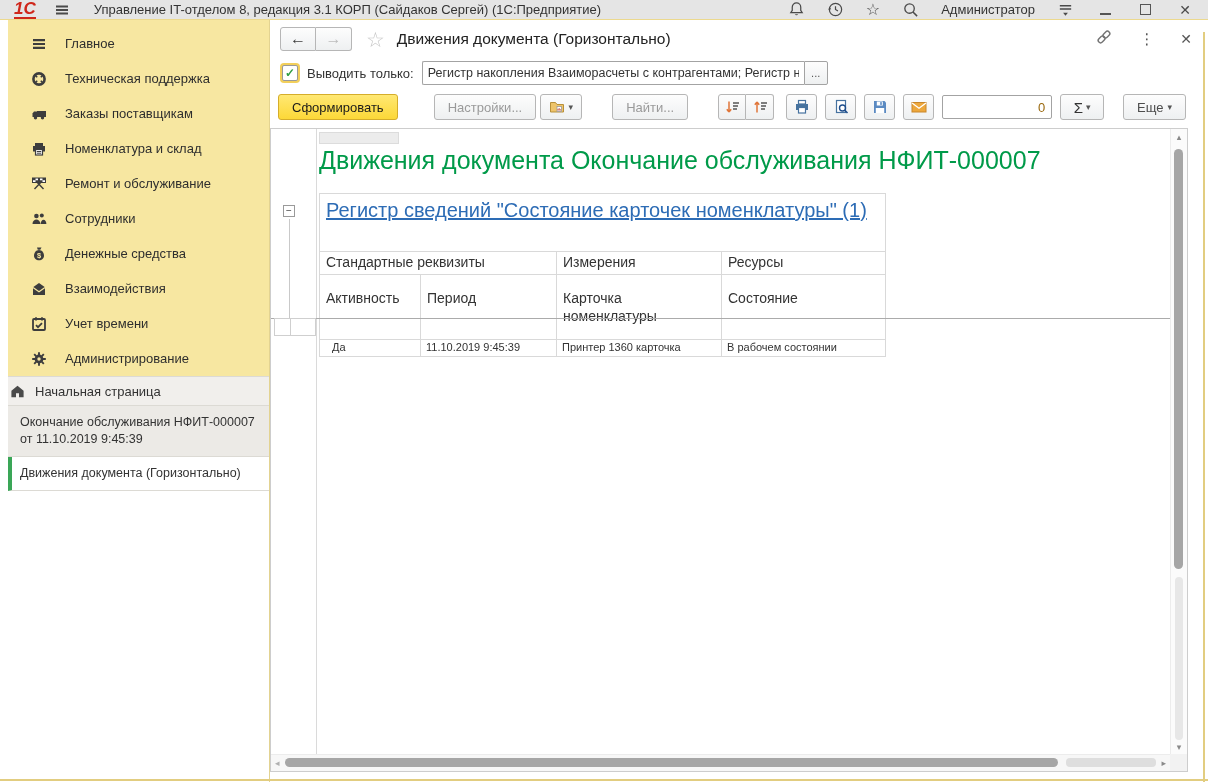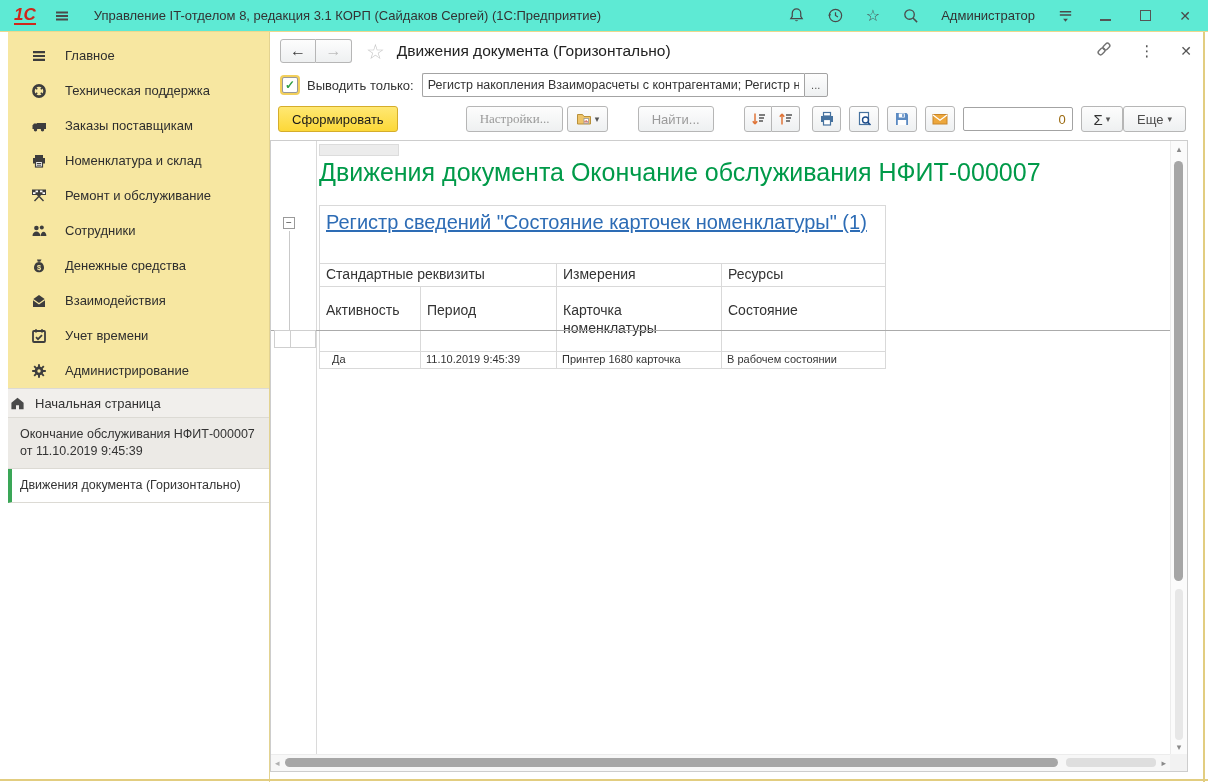--- a/index.html
+++ b/index.html
@@ -1,21 +1,21 @@
 <!DOCTYPE html>
 <html><head>
 <meta charset="utf-8">
 <style>
   * { margin:0; padding:0; box-sizing:border-box; }
   html,body { width:1208px; height:782px; overflow:hidden; background:#fff;
     font-family:"Liberation Sans", sans-serif; }
   .app { width:100%; height:100%; display:flex; flex-direction:column; position:relative; }
 
   
-  .titlebar { height:32px; background:#5eead4; border-bottom:1px solid #ecd98e;
+  .titlebar { height:20px; background:#e5e5e5; border-bottom:1px solid #ecd98e;
     display:flex; align-items:center; flex:0 0 auto; }
   .logo { font-weight:bold; font-style:italic; color:#cf271b; font-size:17px;
     margin-left:14px; border-bottom:2px solid #cf271b; line-height:1.05; }
   .tb-burger { margin-left:18px; display:flex; }
   .tb-title { margin-left:24px; font-size:13px; color:#333; white-space:nowrap; }
   .tb-right { margin-left:auto; display:flex; align-items:center; gap:22px; margin-right:14px; }
   .tb-ico { display:flex; align-items:center; color:#4a4a4a; }
   .tb-star { font-size:16px; color:#4a4a4a; line-height:1; }
   .tb-user { font-size:13px; color:#333; }
   .winbtn { font-size:14px; color:#4a4a4a; display:flex; align-items:center; justify-content:center;
@@ -79,21 +79,21 @@
   .iconbtn { width:31px; height:26px; border:1px solid #b6b6b6; border-radius:3px;
     background:linear-gradient(#fdfdfd,#eef0f1); display:flex; align-items:center; justify-content:center; gap:3px; }
   .sortgrp { display:flex; }
   .sortgrp .iconbtn:first-child { border-radius:3px 0 0 3px; width:28px; }
   .sortgrp .iconbtn:last-child  { border-radius:0 3px 3px 0; border-left:none; width:28px; }
   .caret { font-size:9px; color:#555; line-height:1; }
   .counter-input { width:110px; height:24px; border:1px solid #a3a3a3; border-radius:2px;
     font-size:13px; color:#9b6a10; text-align:right; padding:0 6px;
     font-family:"Liberation Sans", sans-serif; }
   .sigma { font-size:15px; color:#333; }
-  .ml8{margin-left:8px;} .ml12{margin-left:12px;} .ml30{margin-left:30px;} .ml44{margin-left:68px;font-family:Liberation Serif, serif;} .ml4{margin-left:4px;}
+  .ml8{margin-left:8px;} .ml12{margin-left:12px;} .ml30{margin-left:30px;} .ml44{margin-left:36px;} .ml4{margin-left:4px;}
 
   
   .report { flex:1; margin:2px 20px 10px 0; position:relative; border:1px solid #cdcdcd;
     background:#fff; overflow:hidden; }
   .gutter-line { position:absolute; left:45px; top:0; bottom:17px; width:1px; background:#dadada; }
   .collapsed-box { position:absolute; left:48px; top:3px; width:80px; height:12px;
     background:#ececec; border:1px solid #dcdcdc; }
   .rpt-heading { position:absolute; left:48px; top:17px; right:18px; font-size:25px; color:#009a49;
     white-space:nowrap; overflow:hidden; }
   .minus-box { position:absolute; left:12px; top:76px; width:12px; height:12px; border:1px solid #9a9a9a;
@@ -424,21 +424,21 @@
           </tr>
           <tr>
             <td class="chead">Активность</td>
             <td class="chead">Период</td>
             <td class="chead">Карточка номенклатуры</td>
             <td class="chead">Состояние</td>
           </tr>
           <tr>
             <td class="dcell first">Да</td>
             <td class="dcell">11.10.2019 9:45:39</td>
-            <td class="dcell">Принтер 1680 карточка</td>
+            <td class="dcell">Принтер 1360 карточка</td>
             <td class="dcell">В рабочем состоянии</td>
           </tr>
         </tbody>
           </table>
 
         <div class="rule-line"></div>
         <div class="gut-cell1"></div>
         <div class="gut-cell2"></div>
 
         <div class="vscroll">

